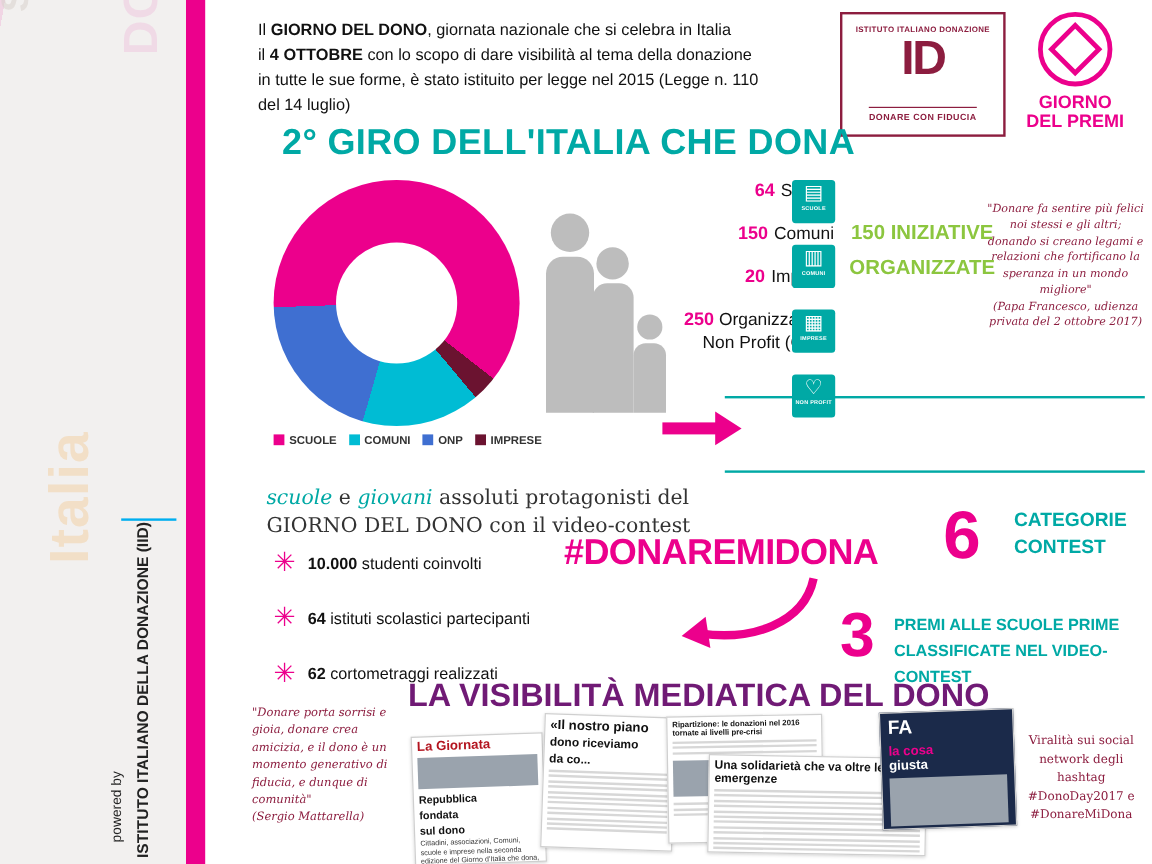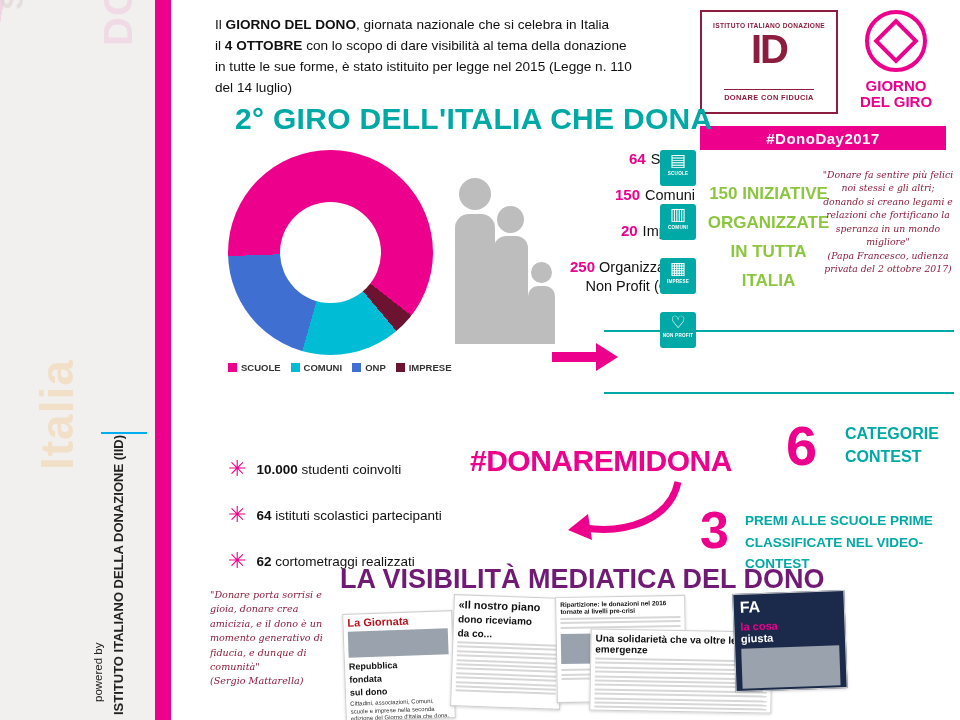--- a/index.html
+++ b/index.html
@@ -161,25 +161,24 @@
   <div class="logo-box">
     <div class="iid-logo">
       <div class="iid-top">ISTITUTO ITALIANO DONAZIONE</div>
       <div class="iid-main">ID</div>
       <div class="iid-bot">DONARE CON FIDUCIA</div>
     </div>
     <div class="gdd-logo">
       <div class="gdd-mark"></div>
       <div class="gdd-txt">
         <span>GIORNO</span><br>
-        <span>DEL GIRO</span>
-      </div>
-    </div>
-  </div>
-  <div class="hashtag-bar">#DonoDay2017</div>
+        <span>DEL PREMI</span>
+      </div>
+    </div>
+  </div>
 
   <div class="h-giro">2° GIRO DELL'ITALIA CHE DONA</div>
 
   <div class="donut-wrap">
     <div class="donut"></div>
     <div class="legend">
       <span class="it"><span class="sw" style="background:#ec008c"></span><span>SCUOLE</span></span>
       <span class="it"><span class="sw" style="background:#00bcd4"></span><span>COMUNI</span></span>
       <span class="it"><span class="sw" style="background:#3f6fd1"></span><span>ONP</span></span>
       <span class="it"><span class="sw" style="background:#6b1330"></span><span>IMPRESE</span></span>
@@ -231,35 +230,38 @@
     <div class="mini-icon">
         <span class="gl">♡</span>
         <span class="lb">NON PROFIT</span>
       </div>
   </div>
 
   <div class="iniz">
     <span class="n">150</span>
     <span>INIZIATIVE</span><br>
     <span>ORGANIZZATE</span><br>
-    <span>IN TUTTA ITALIA</span>
   </div>
 
   <div class="quote-papa">
     <span>"Donare fa sentire più felici noi stessi e gli altri; donando si creano legami e relazioni che fortificano la speranza in un mondo migliore"</span><br>
     <span>(Papa Francesco, udienza privata del 2 ottobre 2017)</span>
   </div>
 
   <div class="hr-teal2"></div>
   <div class="arrow">
     <div class="shaft"></div>
     <div class="head"></div>
   </div>
   <div class="hr-teal"></div>
 
+  <div class="scuole-line">
+    <span class="teal">scuole</span><span> e </span><span class="teal">giovani</span><span> assoluti protagonisti del</span><br>
+    <span>GIORNO DEL DONO con il video-contest</span>
+  </div>
 
   <div class="bullets">
     <div class="bullet">
       <span class="ast">✳</span>
       <span><span class="n">10.000</span><span> studenti coinvolti</span></span>
     </div>
     <div class="bullet">
       <span class="ast">✳</span>
       <span><span class="n">64</span><span> istituti scolastici partecipanti</span></span>
     </div>
@@ -360,15 +362,22 @@
       </div>
   </div>
 
   <div class="clip c5">
     <div style="color:#fff;font-size:16px;font-weight:bold;padding:4px 6px;">FA</div>
     <div style="color:#ec008c;font-size:11px;font-weight:bold;padding:0 6px;">la cosa</div>
     <div style="color:#fff;font-size:11px;font-weight:bold;padding:0 6px;">giusta</div>
     <div class="photo" style="height:40px;margin:4px 6px;"></div>
   </div>
 
+  <div class="viral">
+    <span>Viralità sui social</span><br>
+    <span>network degli</span><br>
+    <span>hashtag</span><br>
+    <span>#DonoDay2017 e</span><br>
+    <span>#DonareMiDona</span>
+  </div>
 
 
 </div>
 
 </body></html>

